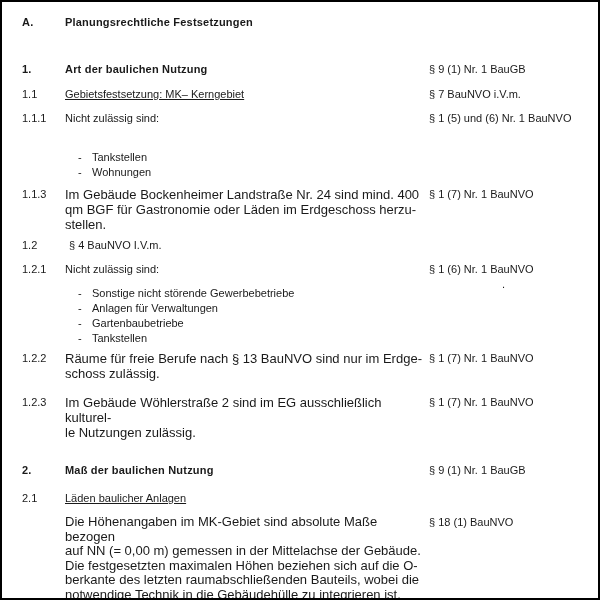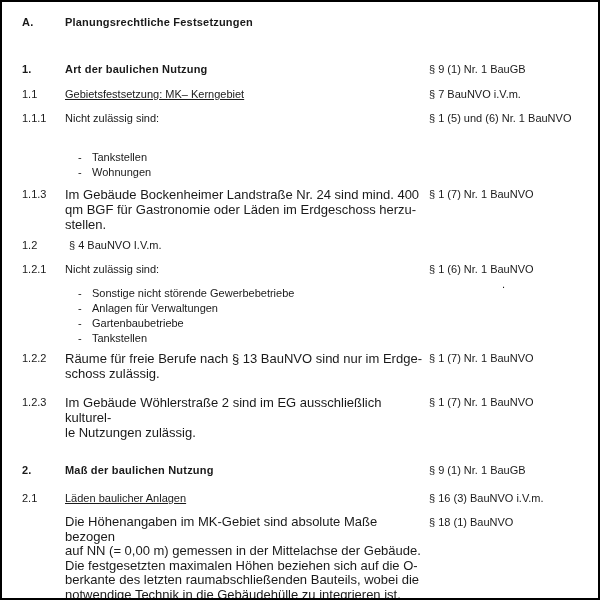--- a/index.html
+++ b/index.html
@@ -168,21 +168,20 @@
 
   <div class="row bold mb-13">
     <span class="num">2.</span>
     <span class="title">Maß der baulichen Nutzung</span>
     <span class="ref">§ 9 (1) Nr. 1 BauGB</span>
   </div>
 
   <div class="row underline mb-9">
     <span class="num">2.1</span>
     <span class="title">Läden baulicher Anlagen</span>
-    <span class="ref">§ 16 (3) BauNVO i.V.m.</span>
   </div>
 
   <div class="row para-row">
     <span></span>
     <span class="body">Die Höhenangaben im MK-Gebiet sind absolute Maße bezogen
 auf NN (= 0,00 m) gemessen in der Mittelachse der Gebäude.
 Die festgesetzten maximalen Höhen beziehen sich auf die O-
 berkante des letzten raumabschließenden Bauteils, wobei die
 notwendige Technik in die Gebäudehülle zu integrieren ist. Eine
 Überschreitung der Höhen für sonstige untergeordnete techni-

